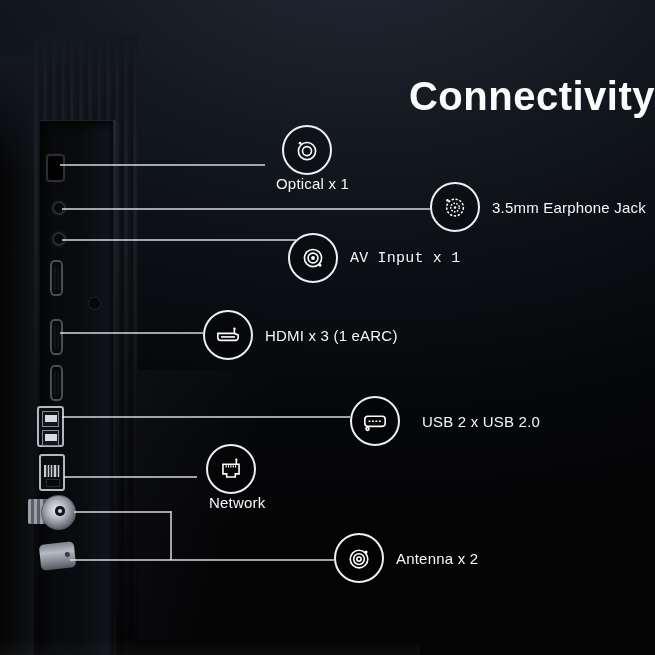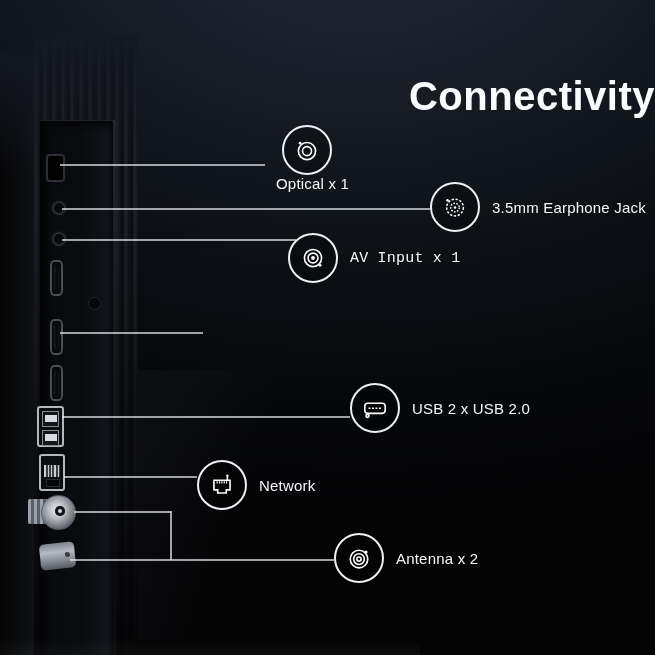--- a/index.html
+++ b/index.html
@@ -83,22 +83,22 @@
   
   .callout{position:absolute;display:flex;align-items:center;}
   .callout .ring{flex:0 0 auto;width:50px;height:50px;border:2px solid #eef0f3;border-radius:50%;
     display:flex;align-items:center;justify-content:center;background:rgba(0,0,0,.25);box-sizing:border-box;}
   .callout .ring svg{display:block;}
   .callout .lbl{margin-left:12px;color:#f5f6f8;font-size:15px;letter-spacing:.2px;white-space:nowrap;}
   .co-optical{left:264px;top:125px;flex-direction:column;}
   .co-earphone{left:430px;top:182px;}
   .co-av{left:288px;top:233px;font-family:Liberation Mono, monospace;}
   .co-hdmi{left:203px;top:310px;}
-  .co-usb{left:350px;top:383px;}
-  .co-network{left:197px;top:460px;}
+  .co-usb{left:350px;top:396px;gap:10px;}
+  .co-network{left:197px;top:444px;flex-direction:column;}
   .co-antenna{left:334px;top:533px;align-items:center;}
 
   .title{position:absolute;top:46px;left:0;right:0;text-align:right;color:#fafbfc;
     font-size:40px;font-weight:700;letter-spacing:.5px;margin-top:28px;}
 </style>
 </head>
 <body>
 
 <div class="scene">
 
@@ -175,20 +175,31 @@
       <svg width="30" height="30" viewBox="0 0 28 28" fill="none" stroke="#fff" stroke-width="1.5">
         <circle cx="14" cy="14" r="8"></circle>
           <circle cx="14" cy="14" r="4.6"></circle>
         <circle cx="14" cy="14" r="1.8" fill="#fff" stroke="none"></circle>
         <circle cx="20.6" cy="20.8" r="1.3" fill="#fff" stroke="none"></circle>
       </svg>
     </div>
     <span class="lbl">AV Input x 1</span>
   </div>
 
+  <div class="callout co-hdmi">
+    <div class="ring">
+      <svg width="30" height="30" viewBox="0 0 28 28" fill="none" stroke="#fff" stroke-width="1.5">
+        <path d="M4.5 12.5 L20 12.5 L23.5 14 L23.5 16.5 A2.5 2.5 0 0 1 21 19 L7 19 A2.5 2.5 0 0 1 4.5 16.5 Z"></path>
+        <path d="M7.5 15.8 H20.5"></path>
+        <path d="M20 12.5 V9.2"></path>
+        <circle cx="20" cy="8.2" r="1.2" fill="#fff" stroke="none"></circle>
+      </svg>
+    </div>
+    <span class="lbl">HDMI x 3 (1 eARC)</span>
+  </div>
 
   <div class="callout co-usb">
     <div class="ring">
       <svg width="30" height="30" viewBox="0 0 28 28" fill="none" stroke="#fff" stroke-width="1.5">
         <rect x="4.5" y="9.5" width="19" height="9.5" rx="2.8"></rect>
         <path d="M8 14.2 H20" stroke-dasharray="1.8 1.4"></path>
         <circle cx="7" cy="21.3" r="1.4"></circle>
       </svg>
     </div>
     <span class="lbl">USB 2 x USB 2.0</span>

